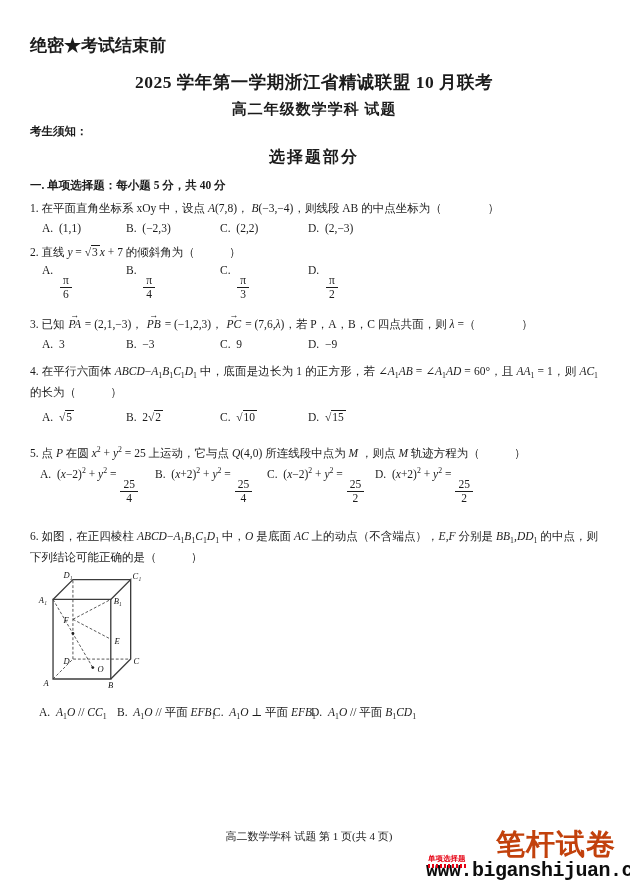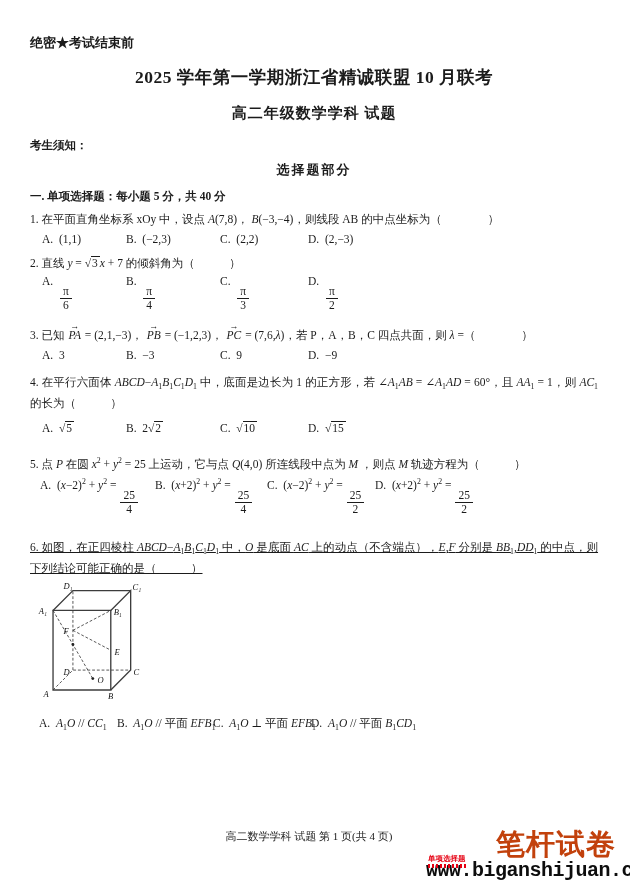--- a/index.html
+++ b/index.html
@@ -6,39 +6,39 @@
   .page{
     position:relative;
     width:630px;height:894px;
     background:#ffffff;
     color:#1b1b1b;
     font-family:"Liberation Serif","DejaVu Serif",serif;
     overflow:hidden;
   }
   .content{padding:34px 32px 0 30px;}
 
-  .classification{font-size:13px;font-weight:bold;}
+  .classification{font-size:17px;font-weight:bold;}
   .exam-title{font-size:17.5px;font-weight:bold;text-align:center;margin-top:13px;letter-spacing:0.5px;}
-  .exam-subtitle{font-size:15px;font-weight:bold;text-align:center;margin-top:15px;letter-spacing:1px;}
-
-  .notice-title{font-size:11.5px;font-weight:bold;margin-top:15px;}
+  .exam-subtitle{font-size:15px;font-weight:bold;text-align:center;margin-top:6px;letter-spacing:1px;}
+
+  .notice-title{font-size:11.5px;font-weight:bold;margin-top:5px;}
   .notice-list{margin:2px 0 0;padding:0;list-style:none;font-size:11.5px;line-height:1.5;}
   .notice-list li{text-align:justify;}
 
-  .section-title{font-size:13px;font-weight:bold;text-align:center;margin-top:8px;letter-spacing:2px;}
+  .section-title{font-size:16px;font-weight:bold;text-align:center;margin-top:8px;letter-spacing:2px;}
   .part-title{font-size:11.5px;font-weight:bold;margin-top:10px;}
 
   .question{font-size:11.5px;}
   .stem{line-height:1.65;text-align:justify;}
   .q1 .stem{margin-top:6px;}
   .q2 .stem{margin-top:9px;}
   .q3 .stem{margin-top:11px;}
   .q4 .stem{margin-top:12px;}
   .q5 .stem{margin-top:21px;}
-  .q6 .stem{margin-top:22px;text-decoration:underline;}
+  .q6 .stem{margin-top:22px;}
 
   .options{display:flex;align-items:flex-end;padding-left:12px;margin-top:4px;}
   .opt{white-space:nowrap;}
   .options-std .opt:nth-child(1){width:84px;}
   .options-std .opt:nth-child(2){width:94px;}
   .options-std .opt:nth-child(3){width:88px;}
   .options-frac{margin-top:2px;}
   .options-q5{padding-left:10px;margin-top:3px;}
   .options-q5 .opt:nth-child(1){width:115px;}
   .options-q5 .opt:nth-child(2){width:112px;}

